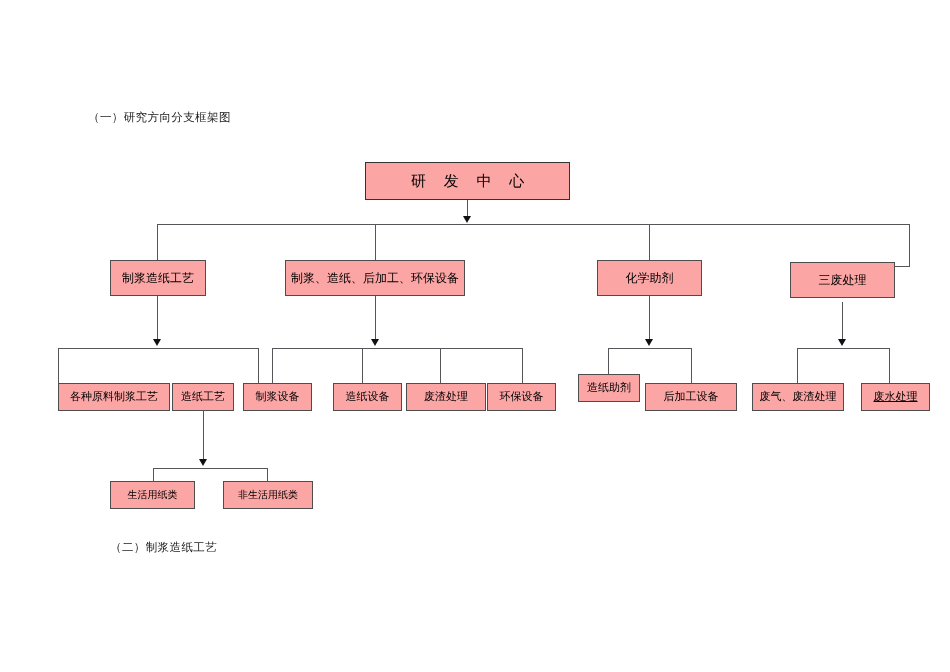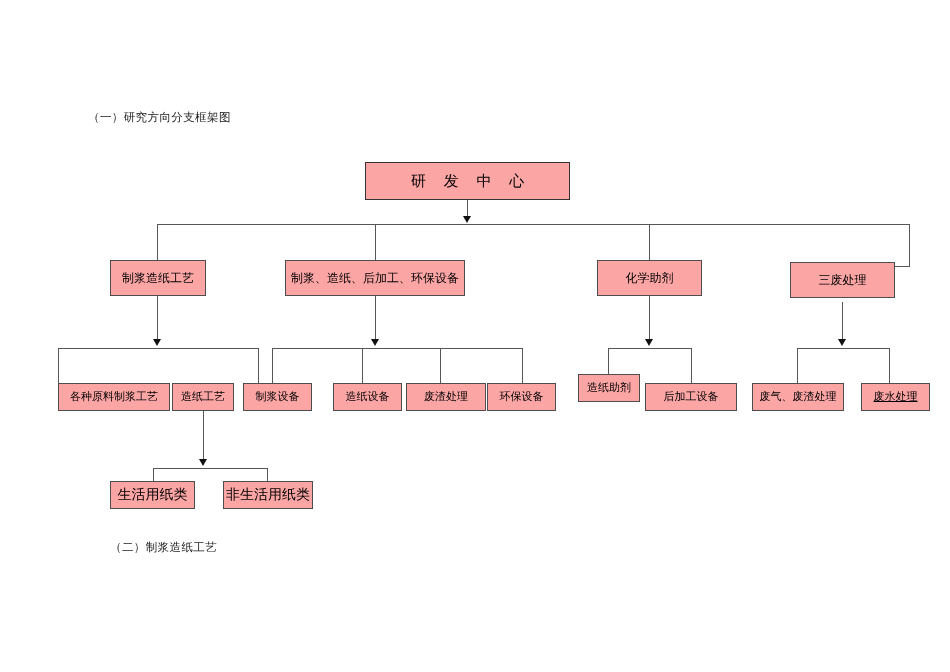--- a/index.html
+++ b/index.html
@@ -50,21 +50,21 @@
     z-index: 3;
   }
   .node.root {
     font-size: 15px;
     letter-spacing: 7px;
     text-indent: 7px;
     border-color: #333333;
   }
   .node.lvl2 { font-size: 12px; }
   .node.lvl3 { font-size: 11px; }
-  .node.lvl4 { font-size: 14px; text-align: right; }
+  .node.lvl4 { font-size: 10px; text-align: right; }
 
   
   .vline, .hline {
     position: absolute;
     background: #55555a;
     z-index: 1;
   }
   .vline { width: 1px; }
   .hline { height: 1px; }
 

